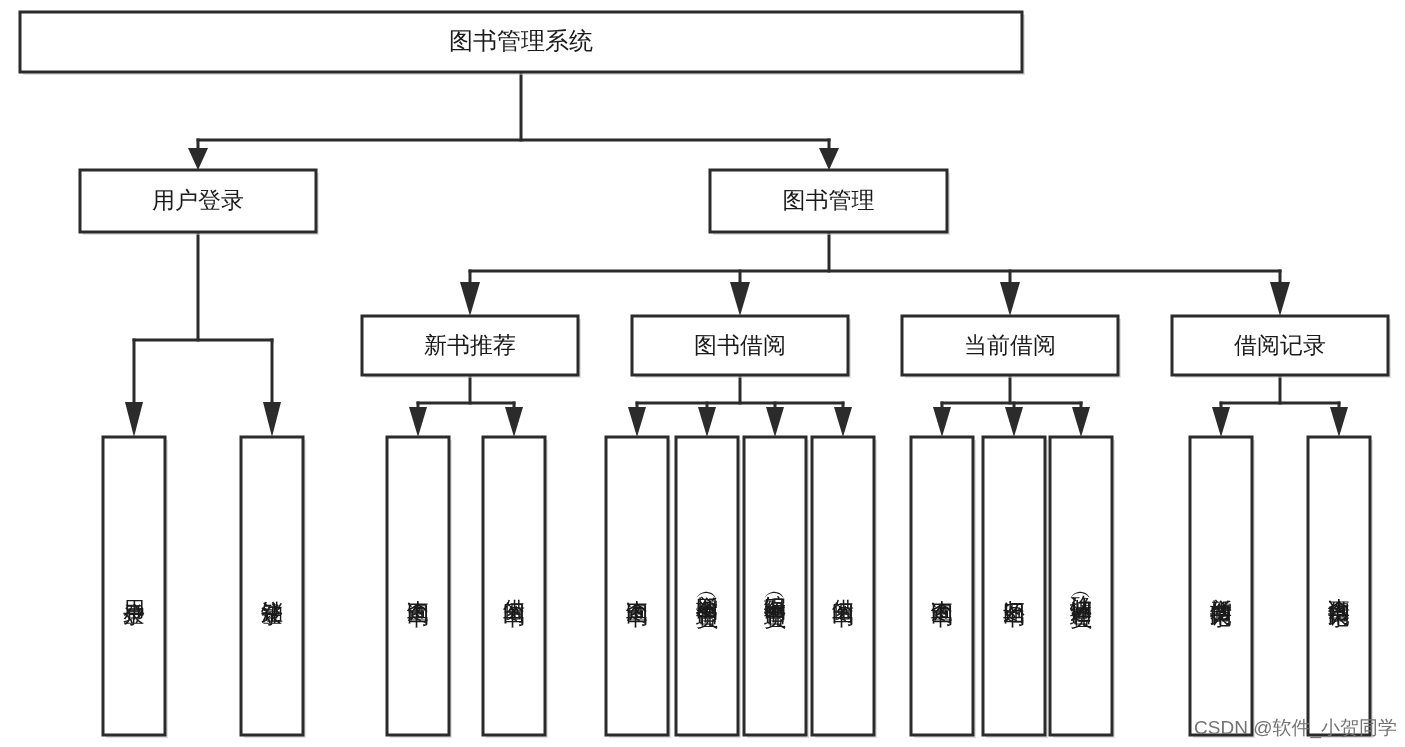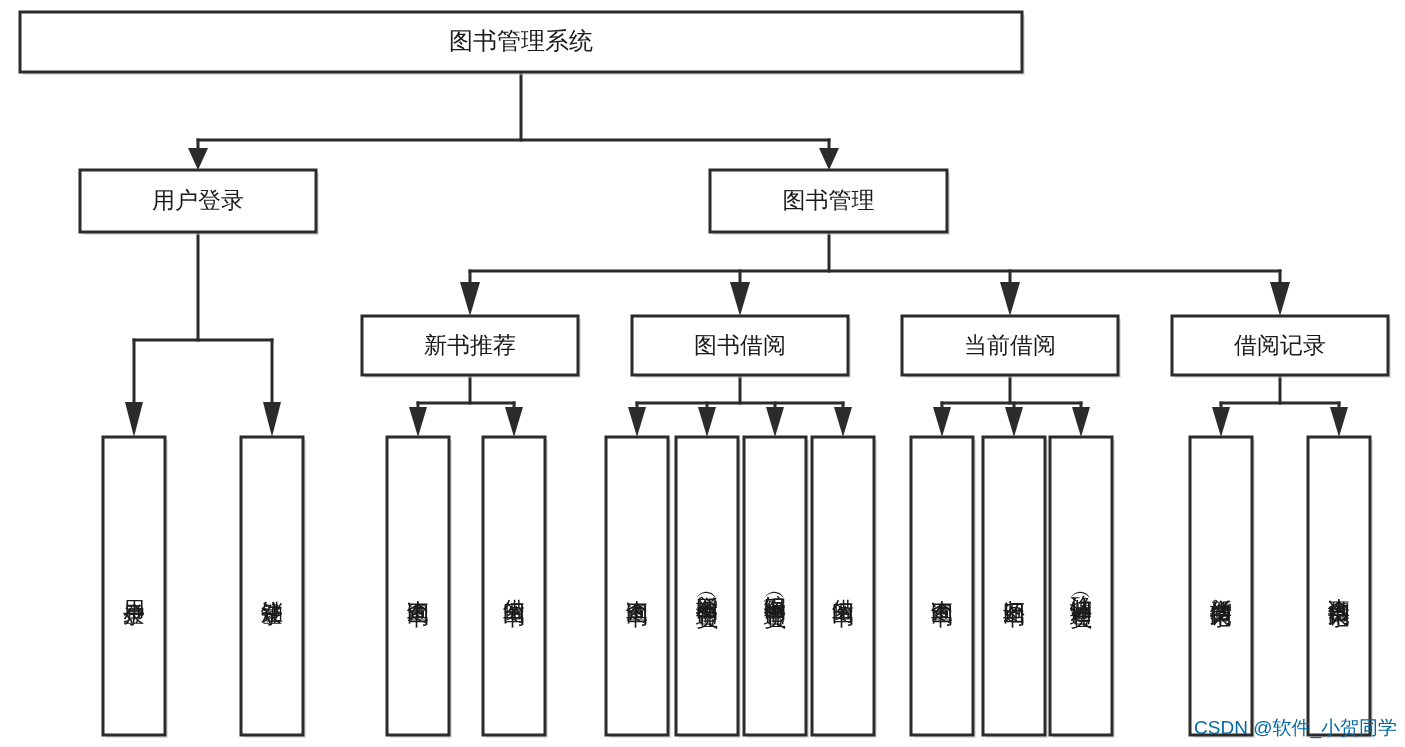--- a/index.html
+++ b/index.html
@@ -74,21 +74,21 @@
     letter-spacing: 2px;
     white-space: nowrap;
     line-height: 1;
   }
   .watermark {
     position: absolute;
     right: 8px;
     bottom: 6px;
     font-family: "Liberation Sans", "DejaVu Sans", sans-serif;
     font-size: 19px;
-    color: #0369a1;
+    color: #737373;
     white-space: nowrap;
     user-select: none;
   }
 </style>
 </head>
 <body>
 
 <div id="diagram-root">
 
   <svg class="diagram-canvas" viewBox="0 0 1405 747">

